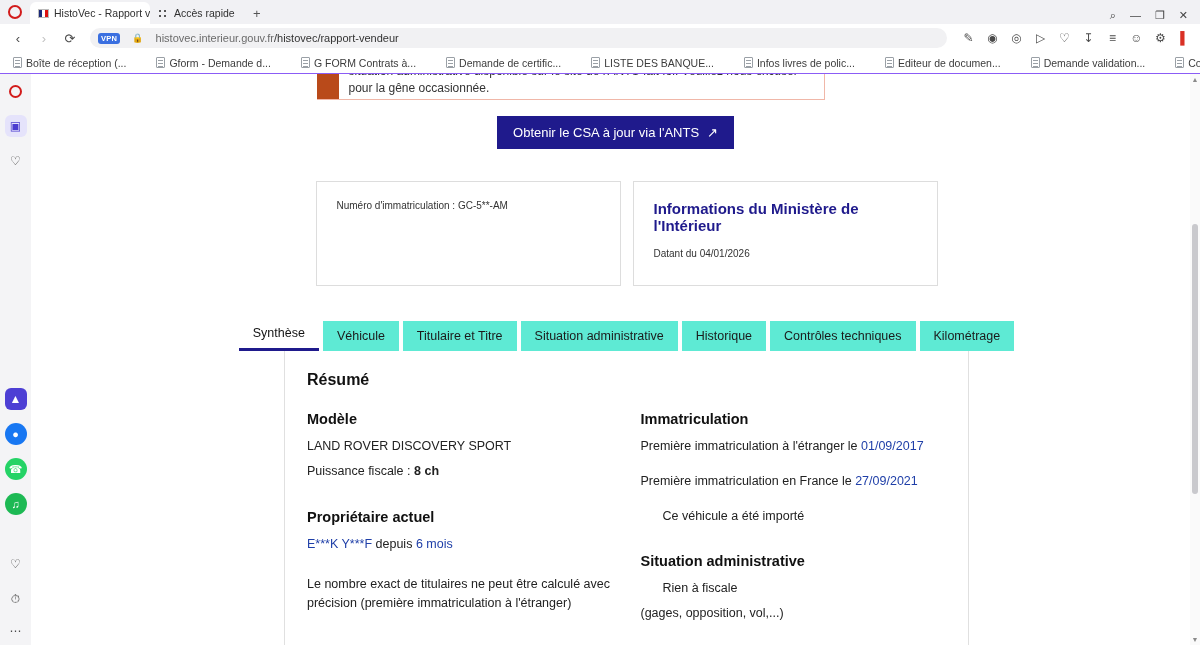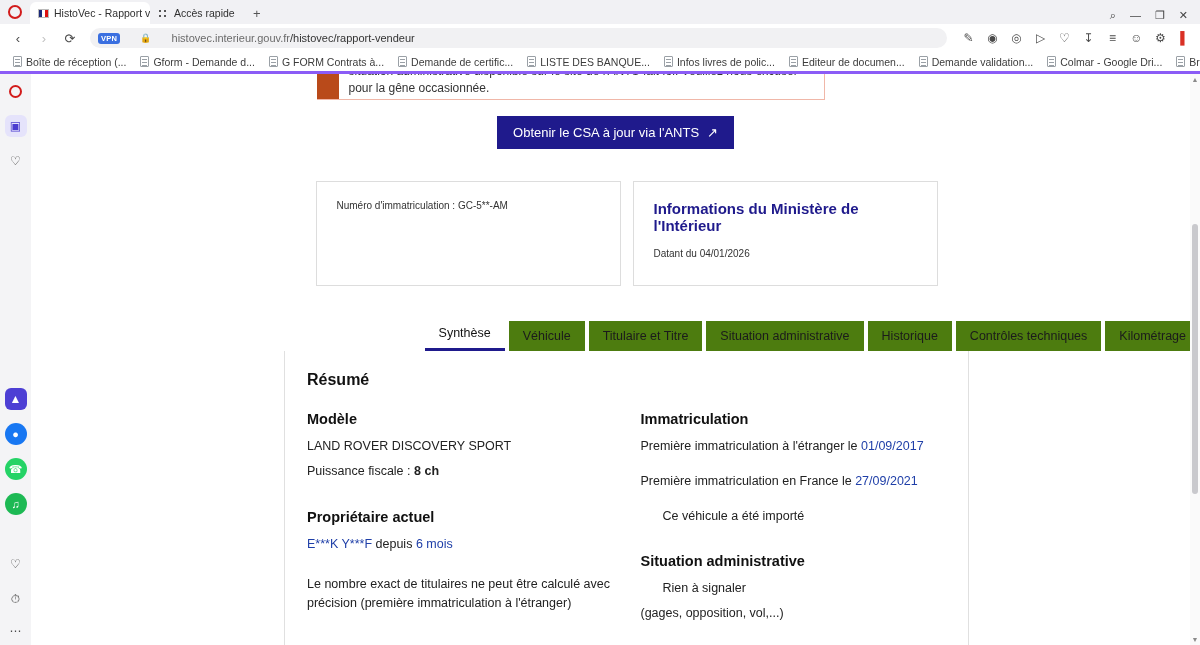--- a/index.html
+++ b/index.html
@@ -48,36 +48,36 @@
   .win-ctrl { display:flex; align-items:center; gap:14px; padding:0 12px 3px 0; color:#444; }
   .win-ctrl span { font-size:11px; line-height:1; cursor:default; }
 
   .toolbar {
     height:28px; background:#ffffff; display:flex; align-items:center; padding:0 8px; gap:6px;
   }
   .nav-btn { width:20px; height:20px; display:flex; align-items:center; justify-content:center; color:#4a4a4a; font-size:13px; }
   .nav-btn.disabled { color:#c2c2c2; }
   .addr {
     flex:1; height:20px; background:#f1f1f3; border-radius:10px;
-    display:flex; align-items:center; gap:20px; padding:0 8px; margin:0 4px;
+    display:flex; align-items:center; gap:12px; padding:0 8px; margin:0 4px;
   }
   .vpn-badge {
     background:#3a6fe0; color:#fff; font-size:7.5px; font-weight:bold;
     border-radius:3px; padding:1px 3px; letter-spacing:.3px;
   }
   .lock-ico { font-size:9px; color:#444; }
   .url { font-size:11px; color:#333; white-space:nowrap; }
   .url .host { color:#6b6b6b; }
   .tool-icons { display:flex; align-items:center; gap:9px; color:#4a4a4a; font-size:12px; padding-left:4px;}
   .tool-icons .i { width:15px; text-align:center; }
   .tool-icons .red { color:#d93025; }
 
   .bookmarks {
     height:22px; background:#ffffff; display:flex; align-items:center;
-    gap:0px; padding:0 6px; font-size:10.5px; color:#3c3c3c; border-bottom:3px solid #8b5cf6;
+    gap:16px; padding:0 6px; font-size:10.5px; color:#3c3c3c; border-bottom:1px solid #8b5cf6;
   }
   .bm { display:flex; align-items:center; gap:4px; padding:0 7px; white-space:nowrap; }
   .bm .pg {
     width:9px; height:11px; background:#fff; border:1px solid #9aa0a6; border-radius:1px; position:relative; flex:none;
   }
   .bm .pg::after{ content:""; position:absolute; left:1px; right:1px; top:2px; height:1px; background:#9aa0a6;
      box-shadow:0 3px 0 #9aa0a6, 0 6px 0 #9aa0a6; }
 
   
   .below { flex:1; display:flex; background:#f4f4f6; min-height:0; }
@@ -120,25 +120,25 @@
   }
   .card {
     width:305px; border:1px solid #ddd; background:#fff; padding:18px 20px; min-height:105px;
   }
   .card + .card { margin-left:12px; }
   .card h3 { margin:0 0 14px 0; font-size:15px; color:#1f1a8c; font-weight:bold; }
   .card p { margin:0; font-size:10px; color:#333; }
 
   
   .tabs-row {
-    display:flex; justify-content:flex-end; margin-top:32px; padding-left:22px; gap:4px;
+    display:flex; justify-content:center; margin-top:32px; padding-left:22px; gap:4px;
     align-items:flex-end;
   }
   .ptab {
-    background:#4d7c0f; color:#1b1b1b; font-size:12.5px; padding:8px 14px;
+    background:#5eead4; color:#1b1b1b; font-size:12.5px; padding:8px 14px;
     border:none; cursor:pointer; white-space:nowrap;
   }
   .ptab.active { background:#ffffff; color:#131313; border-bottom:3px solid #1f1a8c; font-weight:normal; }
 
   .panel {
     width:685px; margin:0 auto; margin-left:auto; margin-right:auto;
     background:#fff; border:1px solid #e0e0e0; border-top:none;
     padding:20px 22px 26px 22px; position:relative; left:11px;
   }
   .panel h2 { margin:0 0 22px 0; font-size:16px; color:#111; font-weight:bold; }
@@ -325,21 +325,21 @@
                 <p style="margin-top:22px">Le nombre exact de titulaires ne peut être calculé avec précision (première immatriculation à l'étranger)</p>
               </div>
 
               <div class="col">
                 <h4>Immatriculation</h4>
                 <p><span>Première immatriculation à l'étranger le </span><span class="val">01/09/2017</span></p>
                 <p style="margin-top:16px"><span>Première immatriculation en France le </span><span class="val">27/09/2021</span></p>
                 <p class="indent lnk" style="margin-top:16px">Ce véhicule a été importé</p>
 
                 <h4 class="mt">Situation administrative</h4>
-                <p class="indent lnk">Rien à signaler</p>
+                <p class="indent lnk">Rien à fiscale</p>
                 <p>(gages, opposition, vol,...)</p>
               </div>
             </div>
           </div>
 
         </div>
 
         <div class="scrollbar">
           <div class="scroll-arrow" style="top:2px">▲</div>
           <div class="thumb"></div>

